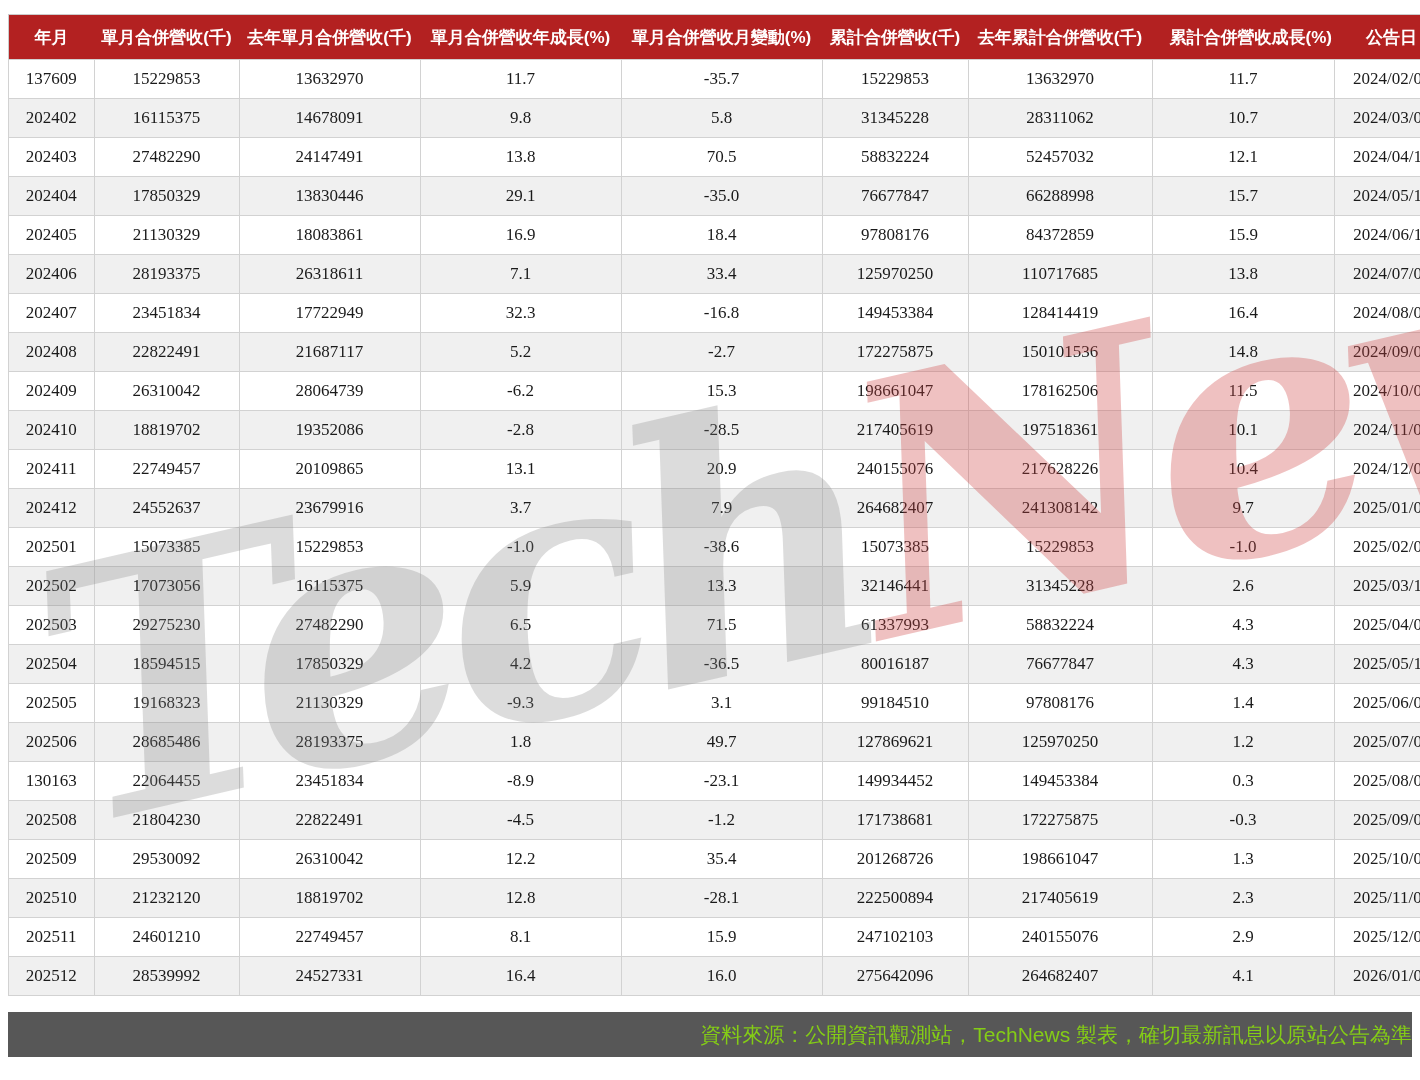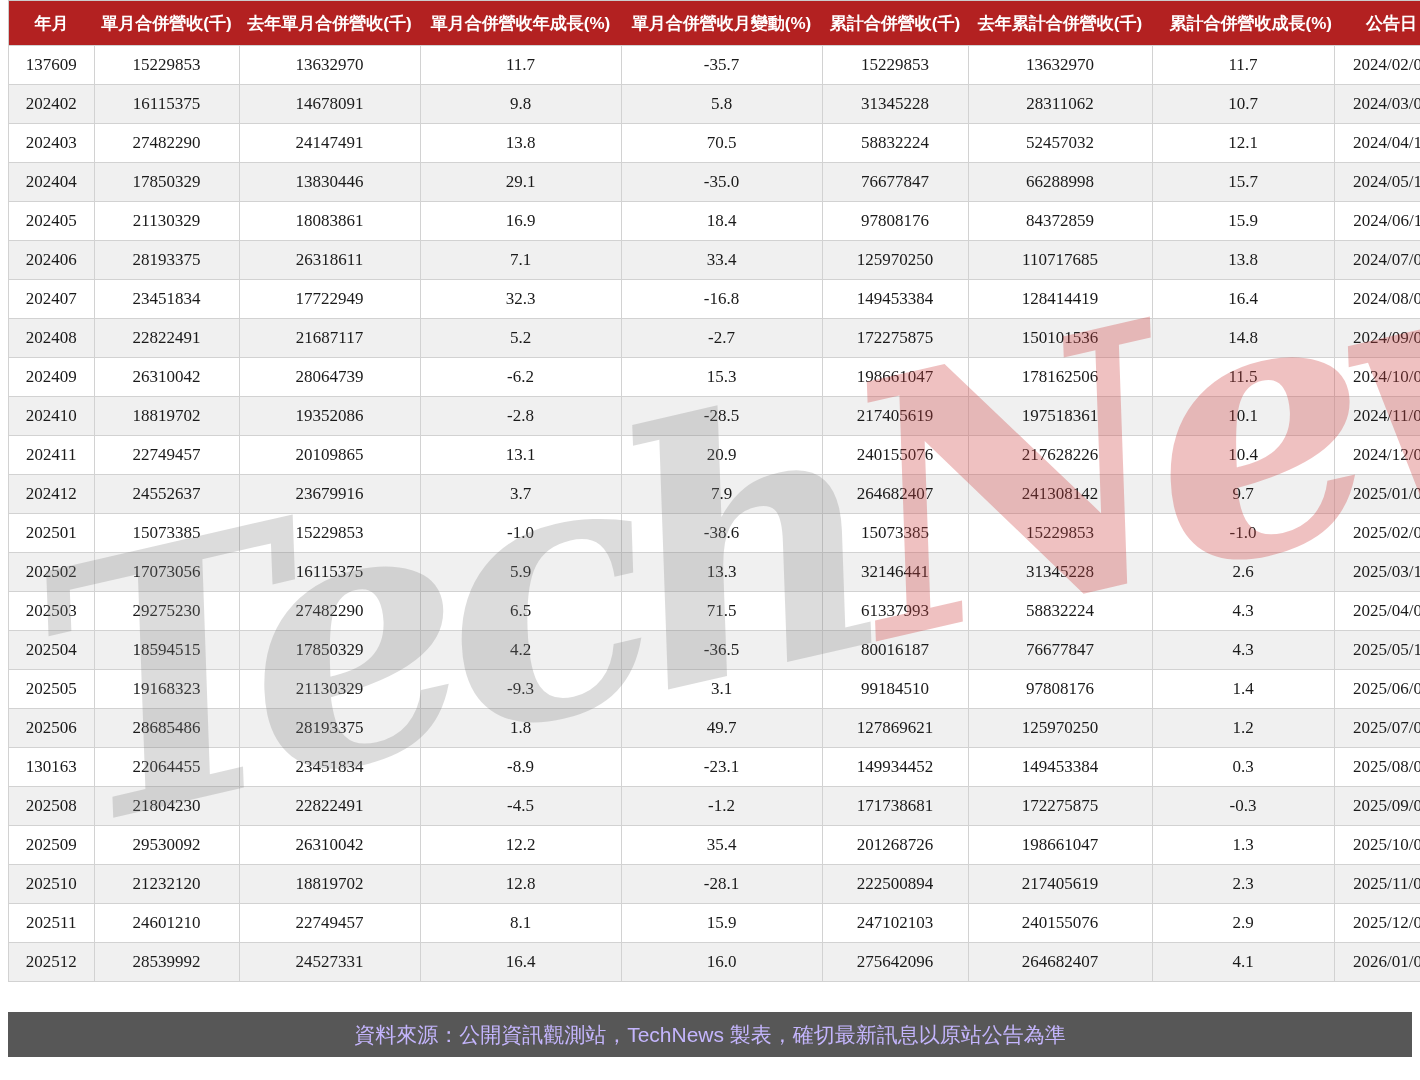--- a/index.html
+++ b/index.html
@@ -1,20 +1,20 @@
 <!DOCTYPE html>
 <html><head>
 <meta charset="utf-8">
 <style>
   html,body{margin:0;padding:0;}
   body{
     width:1420px;height:1080px;overflow:hidden;position:relative;
     background:#ffffff;font-family:"Liberation Sans","DejaVu Sans",sans-serif;
   }
-  .table-wrap{position:absolute;left:8px;top:0;width:1404px;}
+  .table-wrap{position:absolute;left:8px;top:14px;width:1404px;}
   table{
     border-collapse:collapse;table-layout:fixed;width:1404px;
     border:1px solid #cccccc;
   }
   thead th{
     background:#b32121;color:#ffffff;font-weight:bold;font-size:17px;
     height:44px;padding:0 2px;border:none;
     font-family:"Liberation Sans","DejaVu Sans",sans-serif;
   }
   tbody td{
@@ -28,22 +28,22 @@
     position:absolute;left:25px;top:330px;z-index:5;
     transform:rotate(-13deg);transform-origin:center center;
     font-family:"DejaVu Serif",serif;font-style:italic;font-weight:bold;
     font-size:350px;line-height:1;letter-spacing:-20px;white-space:nowrap;
     pointer-events:none;user-select:none;
   }
   .wm-tech{color:rgba(130,130,130,0.28);}
   .wm-news{color:rgba(206,66,66,0.33);}
   .footer{
     position:absolute;left:8px;top:1012px;width:1404px;height:45px;
-    background:#575757;color:#c4b5fd;font-size:21px;line-height:45px;
-    text-align:center;z-index:6;
+    background:#575757;color:#84cc16;font-size:21px;line-height:45px;
+    text-align:right;z-index:6;
     font-family:"Liberation Sans","DejaVu Sans",sans-serif;
   }
 </style>
 </head>
 <body>
 
 <div class="table-wrap">
   <table>
     <thead>
       <tr>

